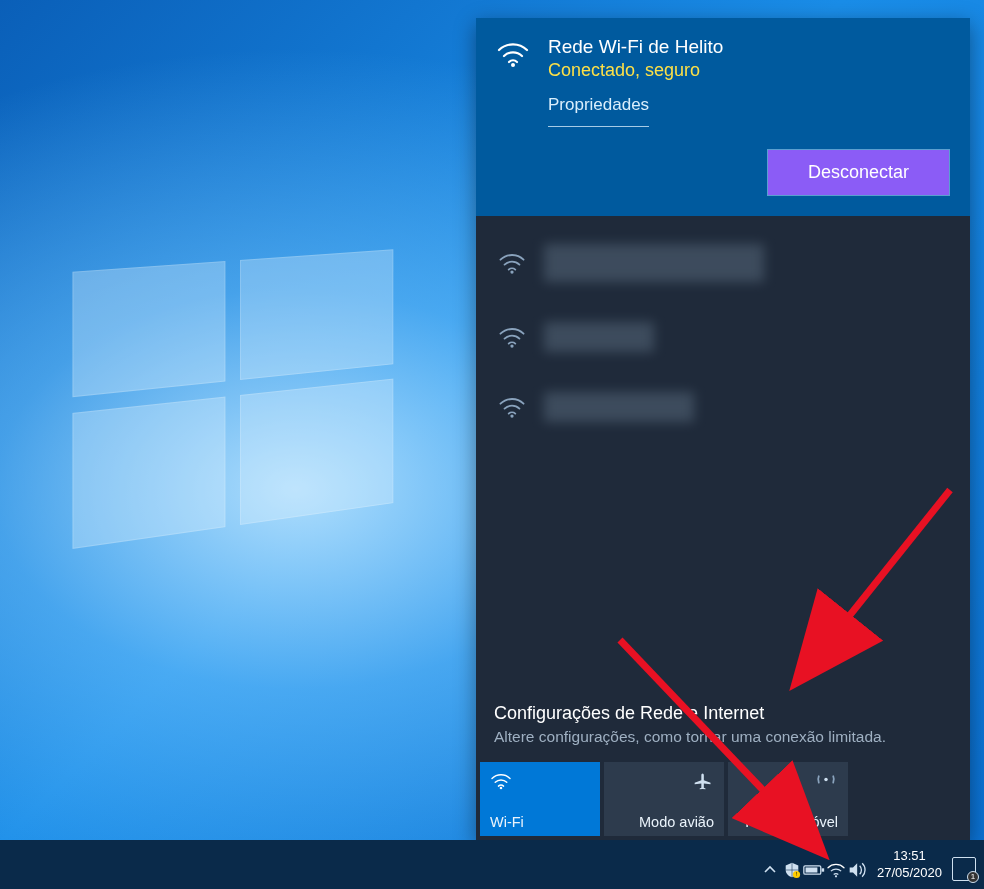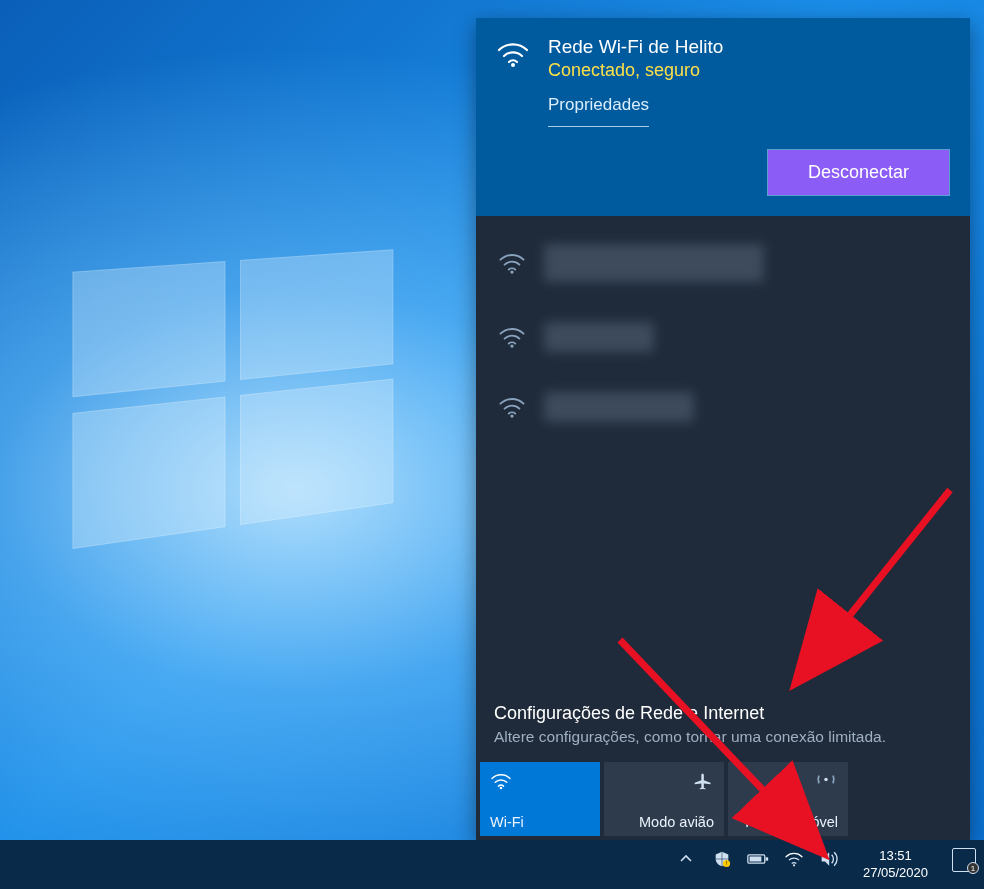--- a/index.html
+++ b/index.html
@@ -58,21 +58,21 @@
 .tile.on { background: #0078d7; }
 .tile.off { background: #2d3b4d; align-items: flex-end; }
 .tile .ic { height: 22px; display:flex; align-items:center; }
 
 
 .taskbar {
   position: absolute; left:0; right:0; bottom:0; height: 49px;
   background: #0a2a4a; display:flex; align-items:center; justify-content:flex-end;
   padding: 0 8px; color: #fff; font-size: 13px;
 }
-.tray { display:flex; align-items:flex-start; gap: 14px; }
+.tray { display:flex; align-items:flex-end; }
 .tray .tic { width: 22px; height: 22px; display:flex; align-items:center; justify-content:center; cursor:pointer; }
 .clock { text-align:center; line-height: 1.25; margin-left: 8px; cursor:pointer; }
 .notif { width: 24px; height: 24px; border: 1.5px solid #cfe0f0; border-radius: 2px; position: relative; margin-left: 10px; cursor:pointer; }
 .notif .badge { position:absolute; right:-4px; bottom:-3px; width:12px; height:12px; border-radius:50%; background:#333; border:1px solid #cfe0f0; font-size:8px; display:flex; align-items:center; justify-content:center; }
 
 
 .arrow-svg { position:absolute; pointer-events:none; }
 
 svg { display:block; }
 .wifi-path { stroke:#fff; stroke-width:2.2; fill:none; stroke-linecap:round; }

